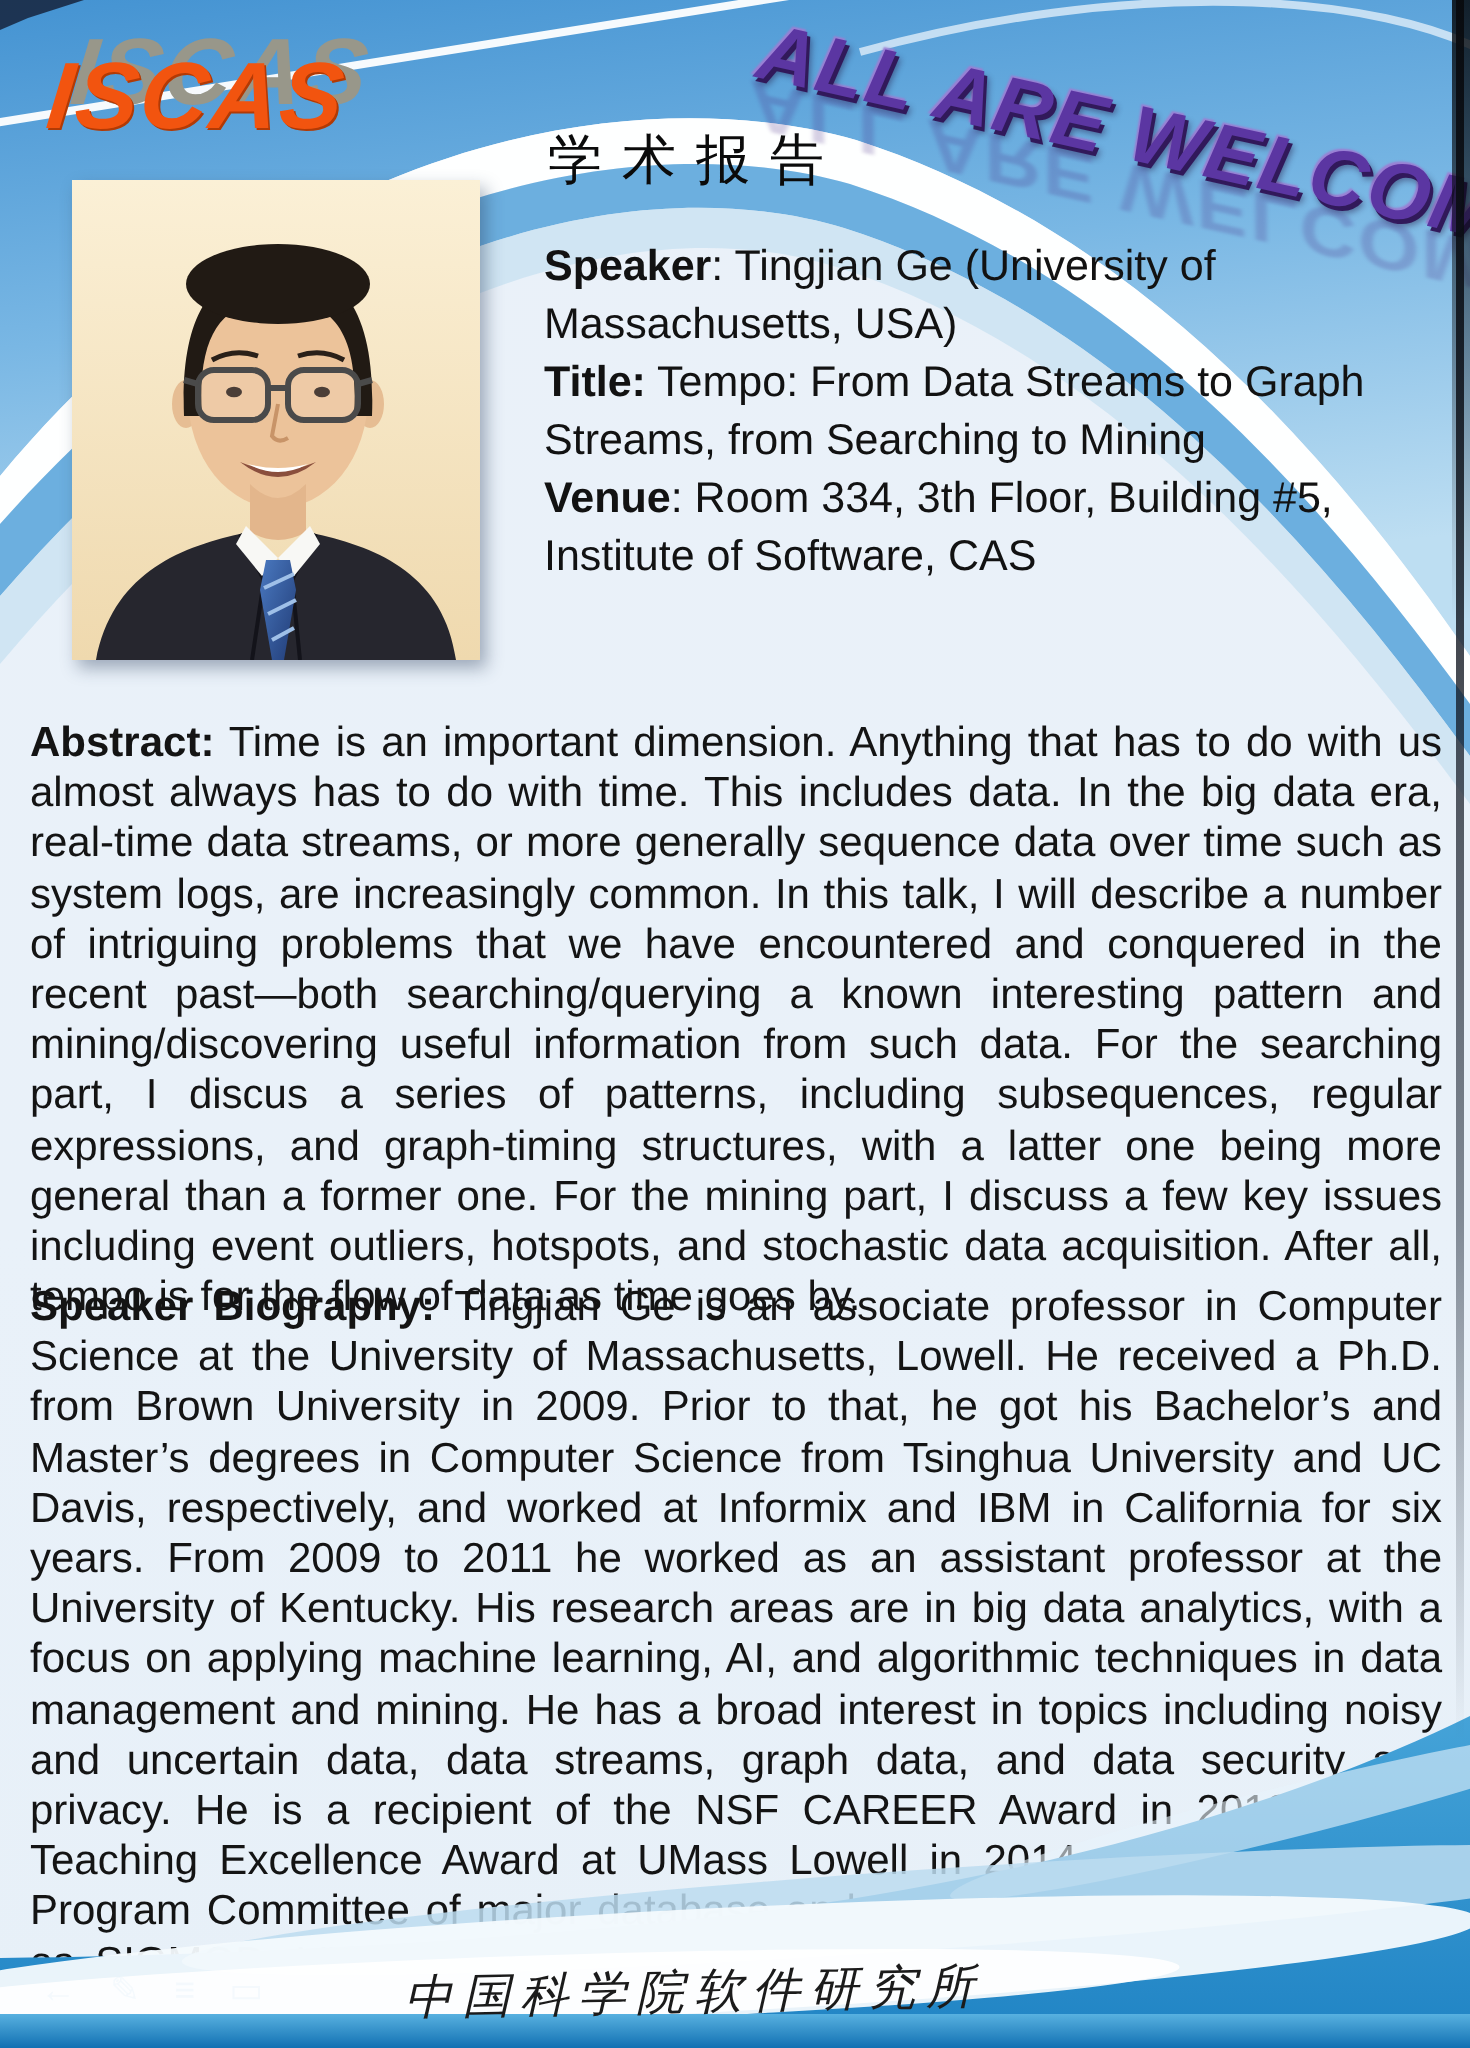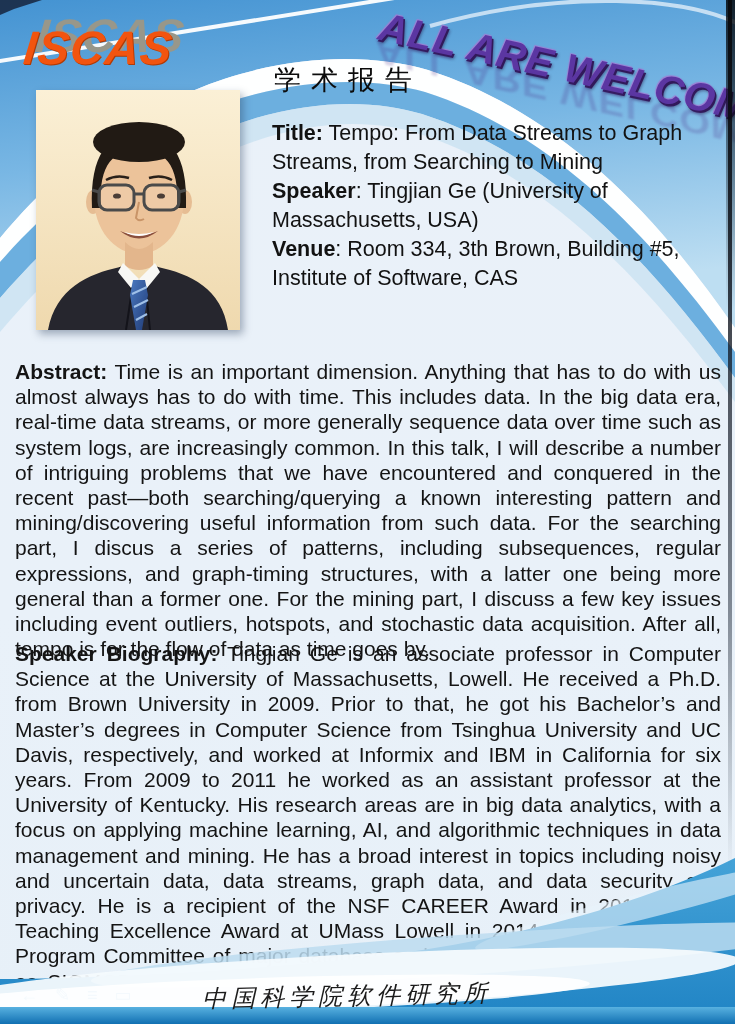--- a/index.html
+++ b/index.html
@@ -139,23 +139,23 @@
         <path d="M119,173 L103,189 L111,198 L124,182 Z" fill="#f8f8f5"></path>
         <g>
           <path d="M97,190 L109,190 L112,205 L106,240 L100,240 L94,205 Z" fill="url(#tie)"></path>
           <path d="M96,204 L111,197 M98,217 L112,210 M100,230 L111,224" stroke="#9fc0e8" stroke-width="2"></path>
         </g>
       </g>
     </svg>
   </div>
 
   <div class="details">
+    <div><b>Speaker</b><span>: Tingjian Ge (University of Massachusetts, USA)</span></div>
     <div><b>Title:</b><span> Tempo: From Data Streams to Graph Streams, from Searching to Mining</span></div>
-    <div><b>Speaker</b><span>: Tingjian Ge (University of Massachusetts, USA)</span></div>
-    <div><b>Venue</b><span>: Room 334, 3th Brown, Building #5, Institute of Software, CAS</span></div>
+    <div><b>Venue</b><span>: Room 334, 3th Floor, Building #5, Institute of Software, CAS</span></div>
   </div>
 
   <p class="para abstract"><b>Abstract:</b><span> Time is an important dimension. Anything that has to do with us almost always has to do with time. This includes data. In the big data era, real-time data streams, or more generally sequence data over time such as system logs, are increasingly common. In this talk, I will describe a number of intriguing problems that we have encountered and conquered in the recent past—both searching/querying a known interesting pattern and mining/discovering useful information from such data. For the searching part, I discus a series of patterns, including subsequences, regular expressions, and graph-timing structures, with a latter one being more general than a former one. For the mining part, I discuss a few key issues including event outliers, hotspots, and stochastic data acquisition. After all, tempo is for the flow of data as time goes by.</span></p>
 
   <p class="para bio"><b>Speaker Biography:</b><span> Tingjian Ge is an associate professor in Computer Science at the University of Massachusetts, Lowell. He received a Ph.D. from Brown University in 2009. Prior to that, he got his Bachelor’s and Master’s degrees in Computer Science from Tsinghua University and UC Davis, respectively, and worked at Informix and IBM in California for six years. From 2009 to 2011 he worked as an assistant professor at the University of Kentucky. His research areas are in big data analytics, with a focus on applying machine learning, AI, and algorithmic techniques in data management and mining. He has a broad interest in topics including noisy and uncertain data, data streams, graph data, and data security and privacy. He is a recipient of the NSF CAREER Award in 2012, and a Teaching Excellence Award at UMass Lowell in 2014.  He serves in the Program Committee of major database and data mining conferences such as SIGMOD, VLDB, ICDE, EDBT, CIKM, and ICDM, and served as the Program Chair of New England Database Day 2015.</span></p>
 
   <svg class="bottom-art" viewBox="0 0 735 175" width="735" height="175">
     <defs>
       <linearGradient id="bot" x1="0" y1="0" x2="0" y2="1">
         <stop offset="0" stop-color="#45a3d8"></stop>

